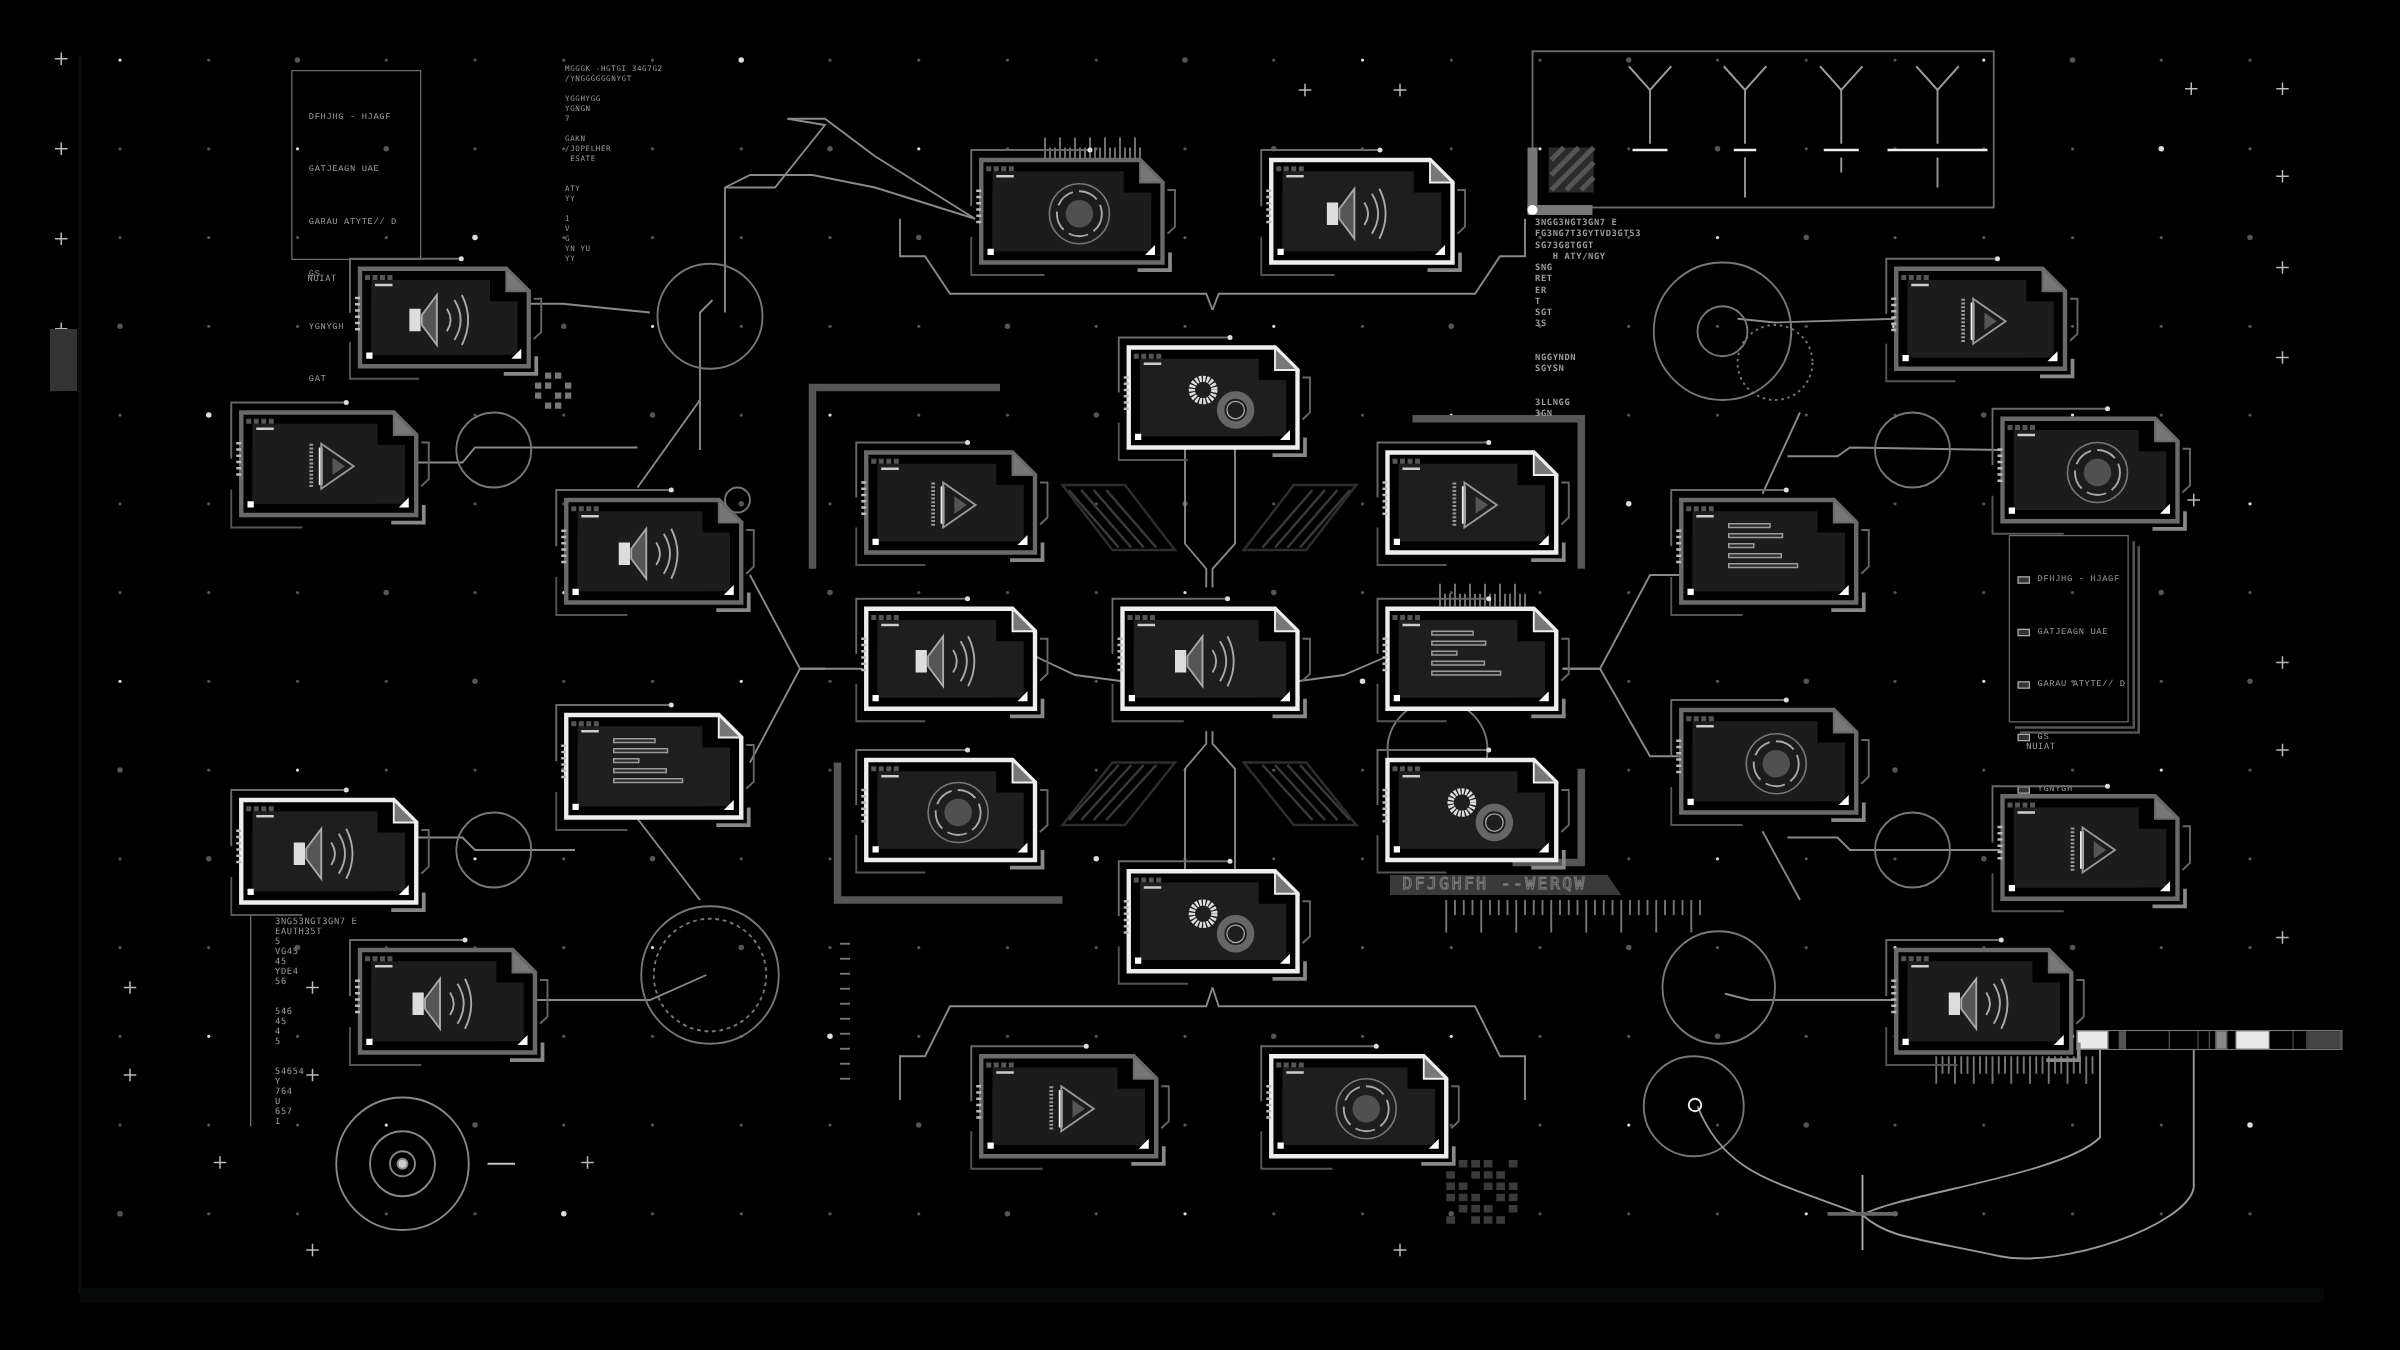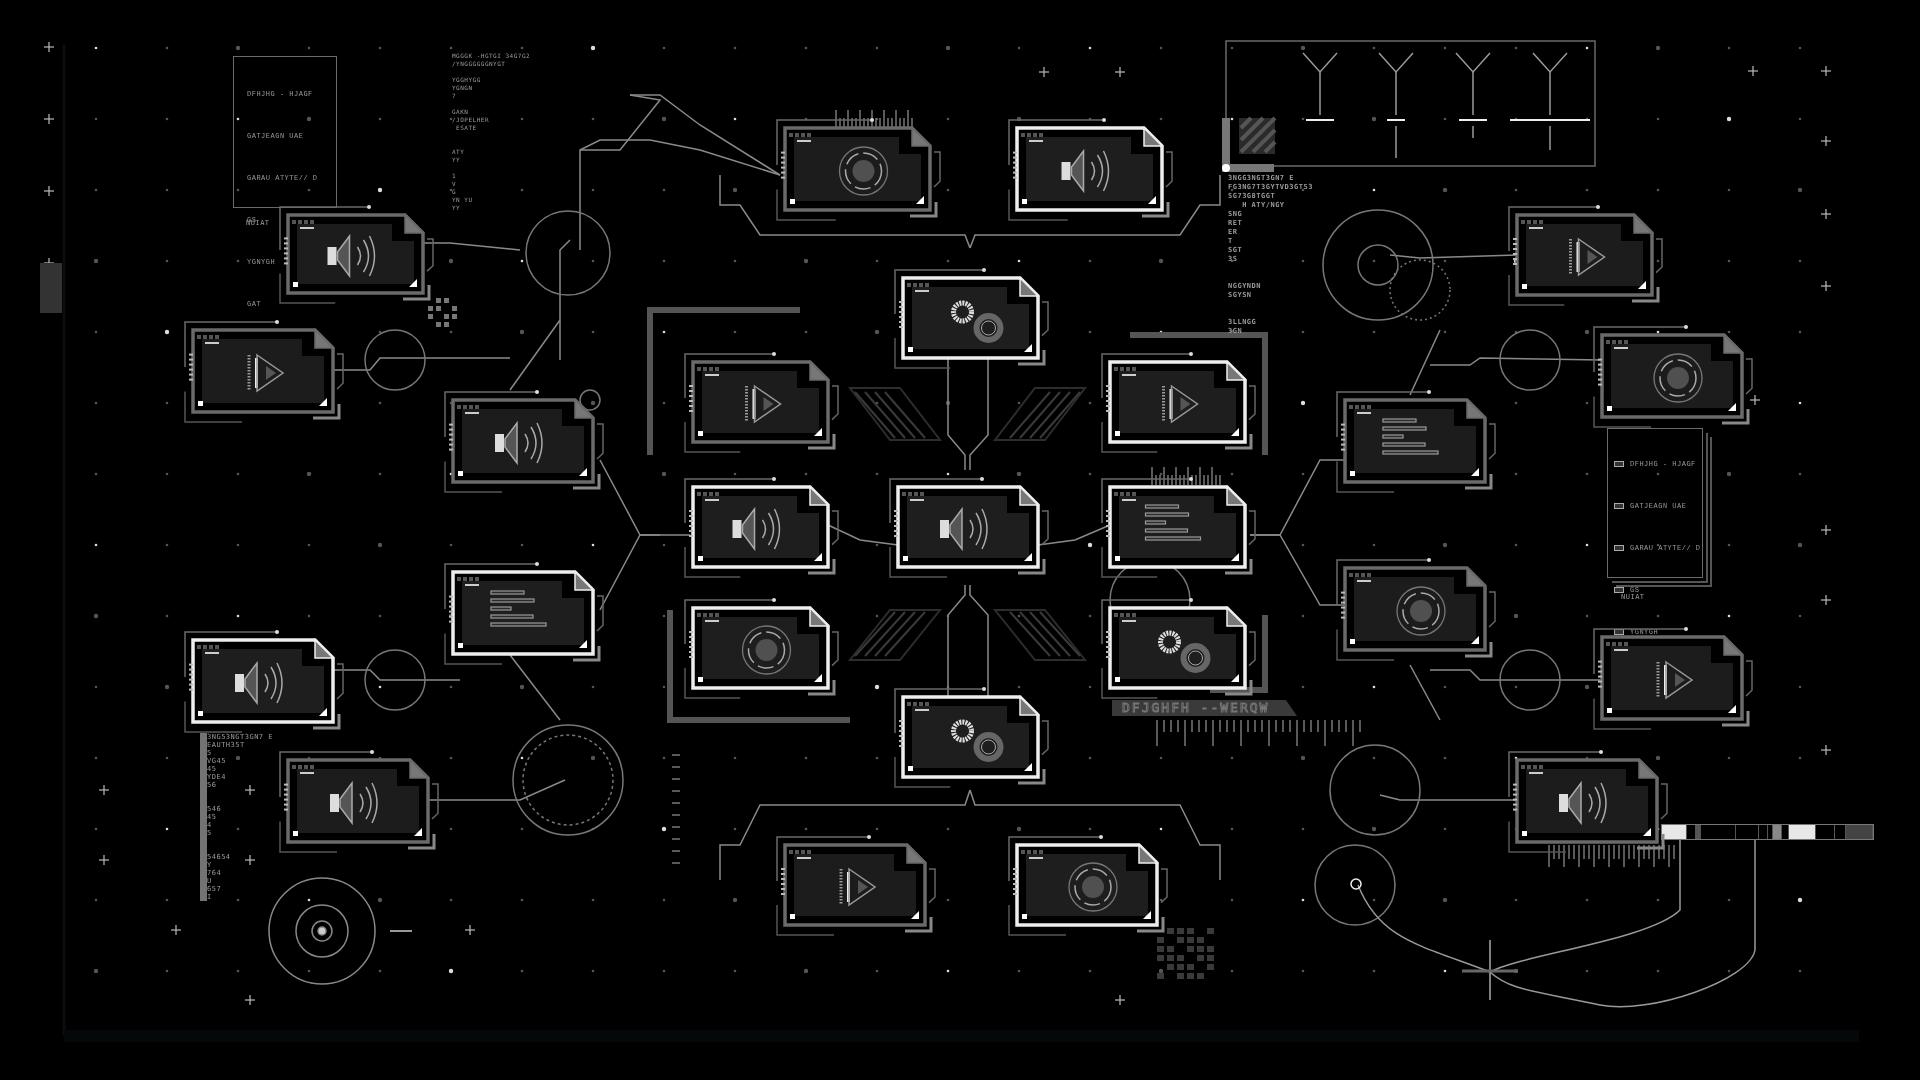--- a/index.html
+++ b/index.html
@@ -783,21 +783,21 @@
 SGT
 3S
 
 
 NGGYNDN
 SGYSN
 
 
 3LLNGG
 3GN</div>
-  <div class="txt" style="left:200px;top:733px;font-size:7px;line-height:8px;border-left:7px solid #737373;padding-left:0;">3NG53NGT3GN7 E
+  <div class="txt" style="left:200px;top:733px;font-size:7px;line-height:8px;border-left:1px solid #737373;padding-left:19px;">3NG53NGT3GN7 E
 EAUTH35T
 5
 VG45
 45
 YDE4
 56
 
 
 546
 45

